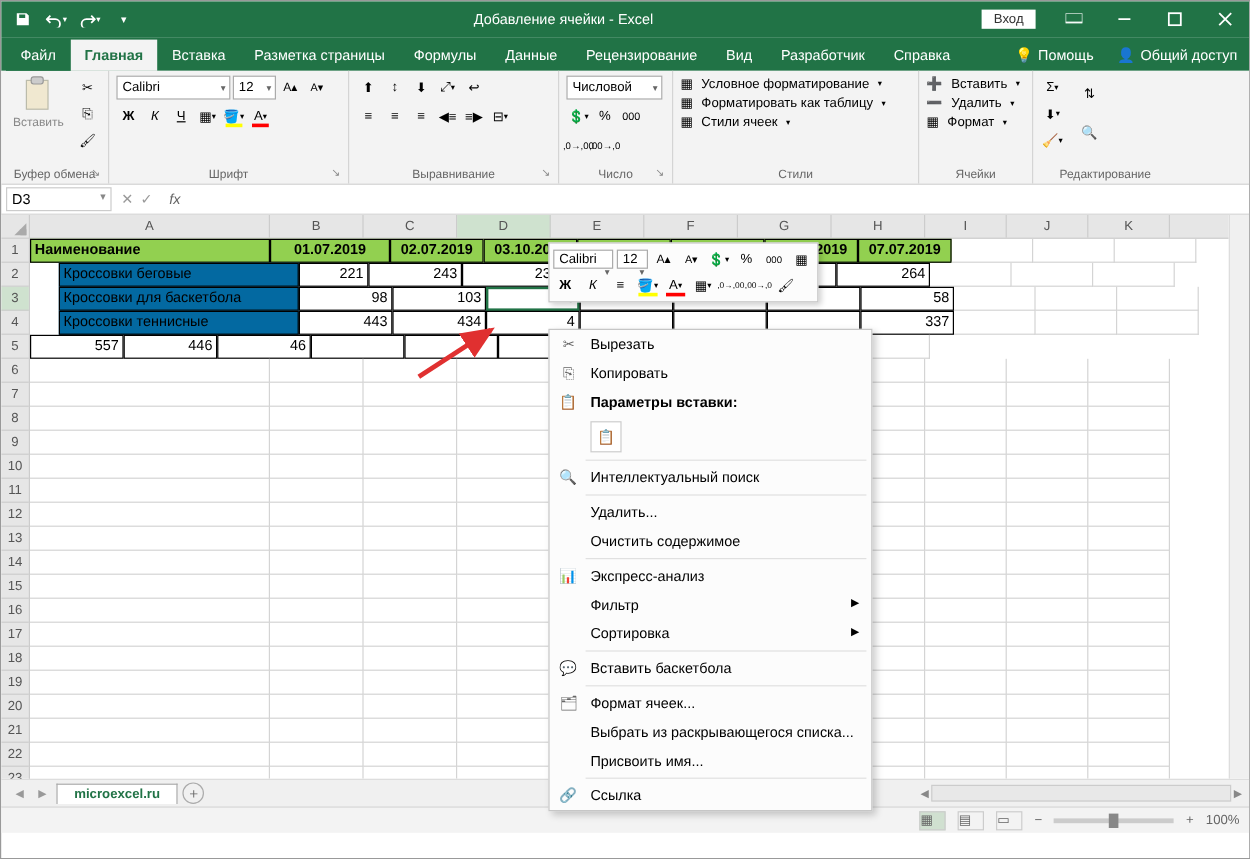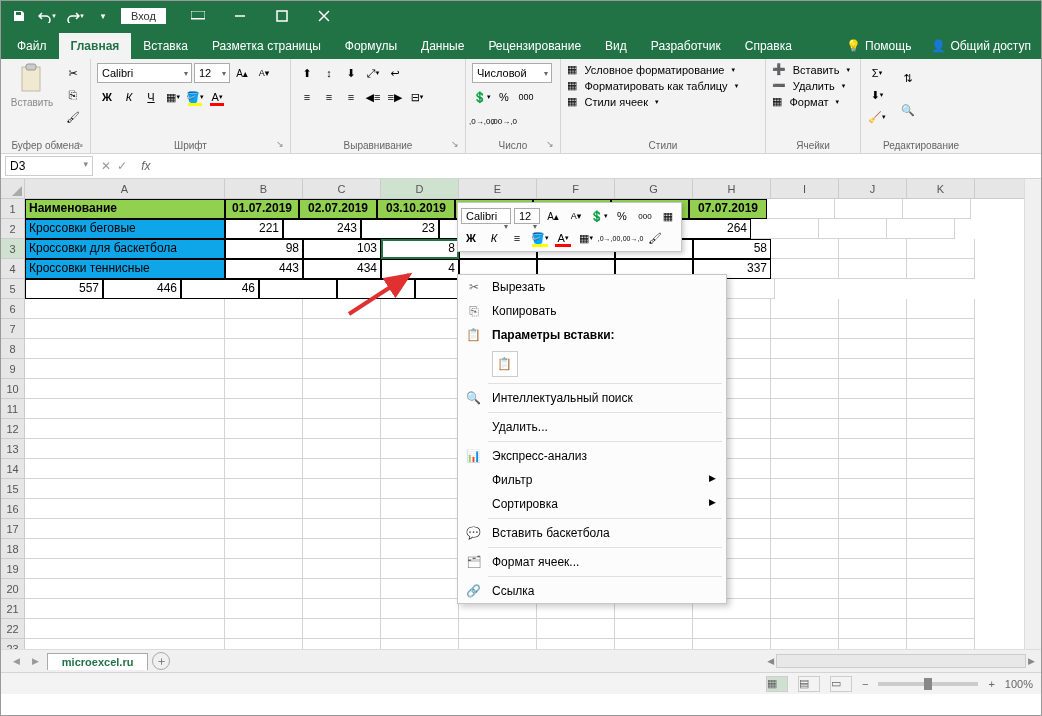--- a/index.html
+++ b/index.html
@@ -51,21 +51,21 @@
 .ch.sel { background: #cfe2cf; }
 .rh { height: 20px; border-bottom: 1px solid #ccc; text-align: center; font-size: 11px; line-height: 20px; color: #555; }
 .rh.sel { background: #cfe2cf; }
 .selectall { width: 24px; height: 20px; background: #e6e6e6; border-right: 1px solid #ccc; border-bottom: 1px solid #ccc; position: relative; }
 .selectall::after { content: ''; position: absolute; right: 2px; bottom: 2px; border: 5px solid transparent; border-right-color: #aaa; border-bottom-color: #aaa; }
 .gridmain { flex: 1; overflow: hidden; }
 .gridbody { position: relative; }
 .gridrow { display: flex; height: 20px; }
 .cell { border-right: 1px solid #d4d4d4; border-bottom: 1px solid #d4d4d4; font-size: 12px; padding: 1px 3px; overflow: hidden; white-space: nowrap; }
 .cell.hdr { background: #92d050; font-weight: bold; border: 1px solid #000; }
-.cell.name { background: #0ea5e9; border: 1px solid #000; }
+.cell.name { background: #0369a1; border: 1px solid #000; margin-left: 24px; }
 .cell.data { border: 1px solid #000; text-align: right; }
 .cell.sel { outline: 2px solid #217346; outline-offset: -2px; }
 
 
 .vscroll { width: 17px; background: #f0f0f0; border-left: 1px solid #ddd; }
 .hscroll-area { height: 23px; display: flex; background: #f0f0f0; border-top: 1px solid #ddd; }
 .sheettabs { display: flex; align-items: center; gap: 4px; padding: 0 8px; }
 .sheettabs .nav { color: #999; font-size: 9px; padding: 0 4px; cursor: pointer; }
 .sheettab { background: #fff; border: 1px solid #aaa; border-bottom: none; padding: 2px 14px; font-size: 11px; color: #217346; font-weight: 600; }
 .addsheet { width: 18px; height: 18px; border: 1px solid #aaa; border-radius: 50%; display: flex; align-items: center; justify-content: center; font-size: 12px; color: #666; cursor: pointer; }
@@ -116,20 +116,21 @@
         <span style="font-size:7px">▾</span>
       </div>
     <div class="qbtn">
         <svg width="14" height="14" viewBox="0 0 14 14">
           <path fill="none" stroke="#fff" stroke-width="1.5" d="M10 4l3 3-3 3 M13 7H6a4 4 0 0 0 0 8"></path>
         </svg>
         <span style="font-size:7px">▾</span>
       </div>
     <div class="qbtn" style="font-size:9px">▾</div>
   </div>
+  <div class="title">Добавление ячейки  -  Excel</div>
   <div class="right">
     <div class="signin">Вход</div>
     <div class="winbtn">
         <svg width="14" height="10">
           <rect x="0" y="0" width="14" height="8" fill="none" stroke="#fff"></rect>
           <rect x="0" y="7" width="14" height="1" fill="#fff"></rect>
         </svg>
       </div>
     <div class="winbtn">
         <svg width="12" height="12">
@@ -333,21 +334,21 @@
         <div class="ch" style="width: 78px;">F</div>
         <div class="ch" style="width: 78px;">G</div>
         <div class="ch" style="width: 78px;">H</div>
         <div class="ch" style="width: 68px;">I</div>
         <div class="ch" style="width: 68px;">J</div>
         <div class="ch" style="width: 68px;">K</div>
       </div>
     <div class="gridbody" id="gridbody">
         <div class="gridrow">
           <div class="cell hdr" style="width: 200px;">Наименование</div>
-          <div class="cell hdr" style="width: 74px; text-align: center;">01.07.2019</div>
+          <div class="cell hdr" style="width: 100px; text-align: center;">01.07.2019</div>
           <div class="cell hdr" style="width: 78px; text-align: center;">02.07.2019</div>
           <div class="cell hdr" style="width: 78px; text-align: center;">03.10.2019</div>
           <div class="cell hdr" style="width: 78px; text-align: center;">04.07.2019</div>
           <div class="cell hdr" style="width: 78px; text-align: center;">05.07.2019</div>
           <div class="cell hdr" style="width: 78px; text-align: center;">06.07.2019</div>
           <div class="cell hdr" style="width: 78px; text-align: center;">07.07.2019</div>
           <div class="cell" style="width: 68px;"></div>
           <div class="cell" style="width: 68px;"></div>
           <div class="cell" style="width: 68px;"></div>
         </div>
@@ -706,23 +707,26 @@
   <div class="mi" style="font-weight:600"><span class="micon">📋</span><span>Параметры вставки:</span></div>
   <div class="pasteopts">
     <div class="pbtn">
         <span>📋</span>
       </div>
   </div>
   <div class="sep"></div>
   <div class="mi"><span class="micon">🔍</span><span>Интеллектуальный поиск</span></div>
   <div class="sep"></div>
   <div class="mi"><span>Удалить...</span></div>
+  <div class="mi"><span>Очистить содержимое</span></div>
   <div class="sep"></div>
   <div class="mi"><span class="micon">📊</span><span>Экспресс-анализ</span></div>
   <div class="mi"><span>Фильтр</span><span class="arrow">▶</span></div>
   <div class="mi"><span>Сортировка</span><span class="arrow">▶</span></div>
   <div class="sep"></div>
   <div class="mi"><span class="micon">💬</span><span>Вставить баскетбола</span></div>
   <div class="sep"></div>
   <div class="mi"><span class="micon">🗂</span><span>Формат ячеек...</span></div>
+  <div class="mi"><span>Выбрать из раскрывающегося списка...</span></div>
+  <div class="mi"><span>Присвоить имя...</span></div>
   <div class="sep"></div>
   <div class="mi"><span class="micon">🔗</span><span>Ссылка</span></div>
 </div>
 
 </body></html>

